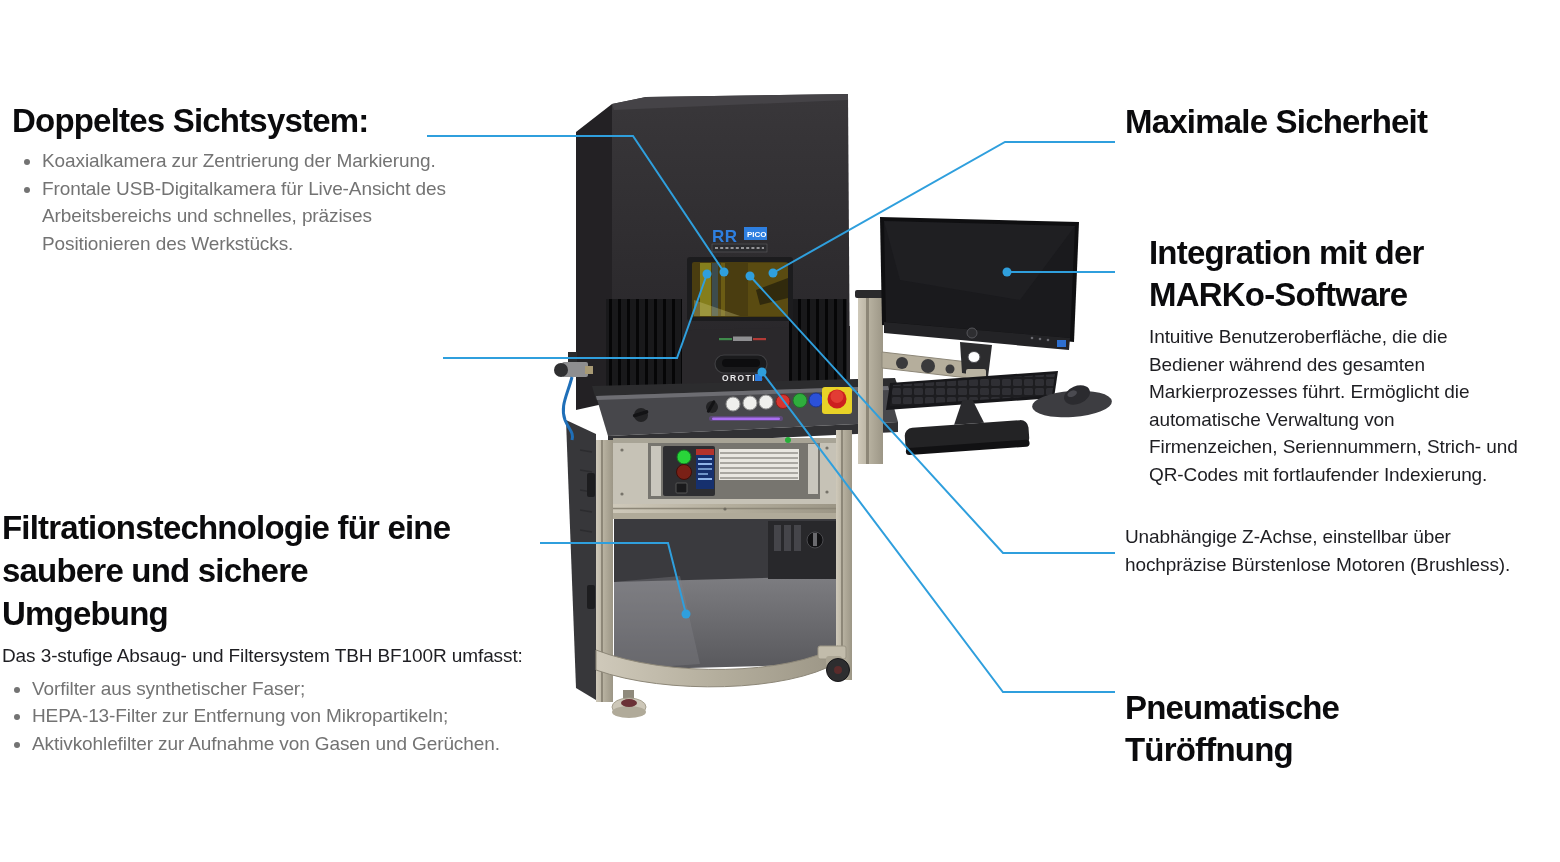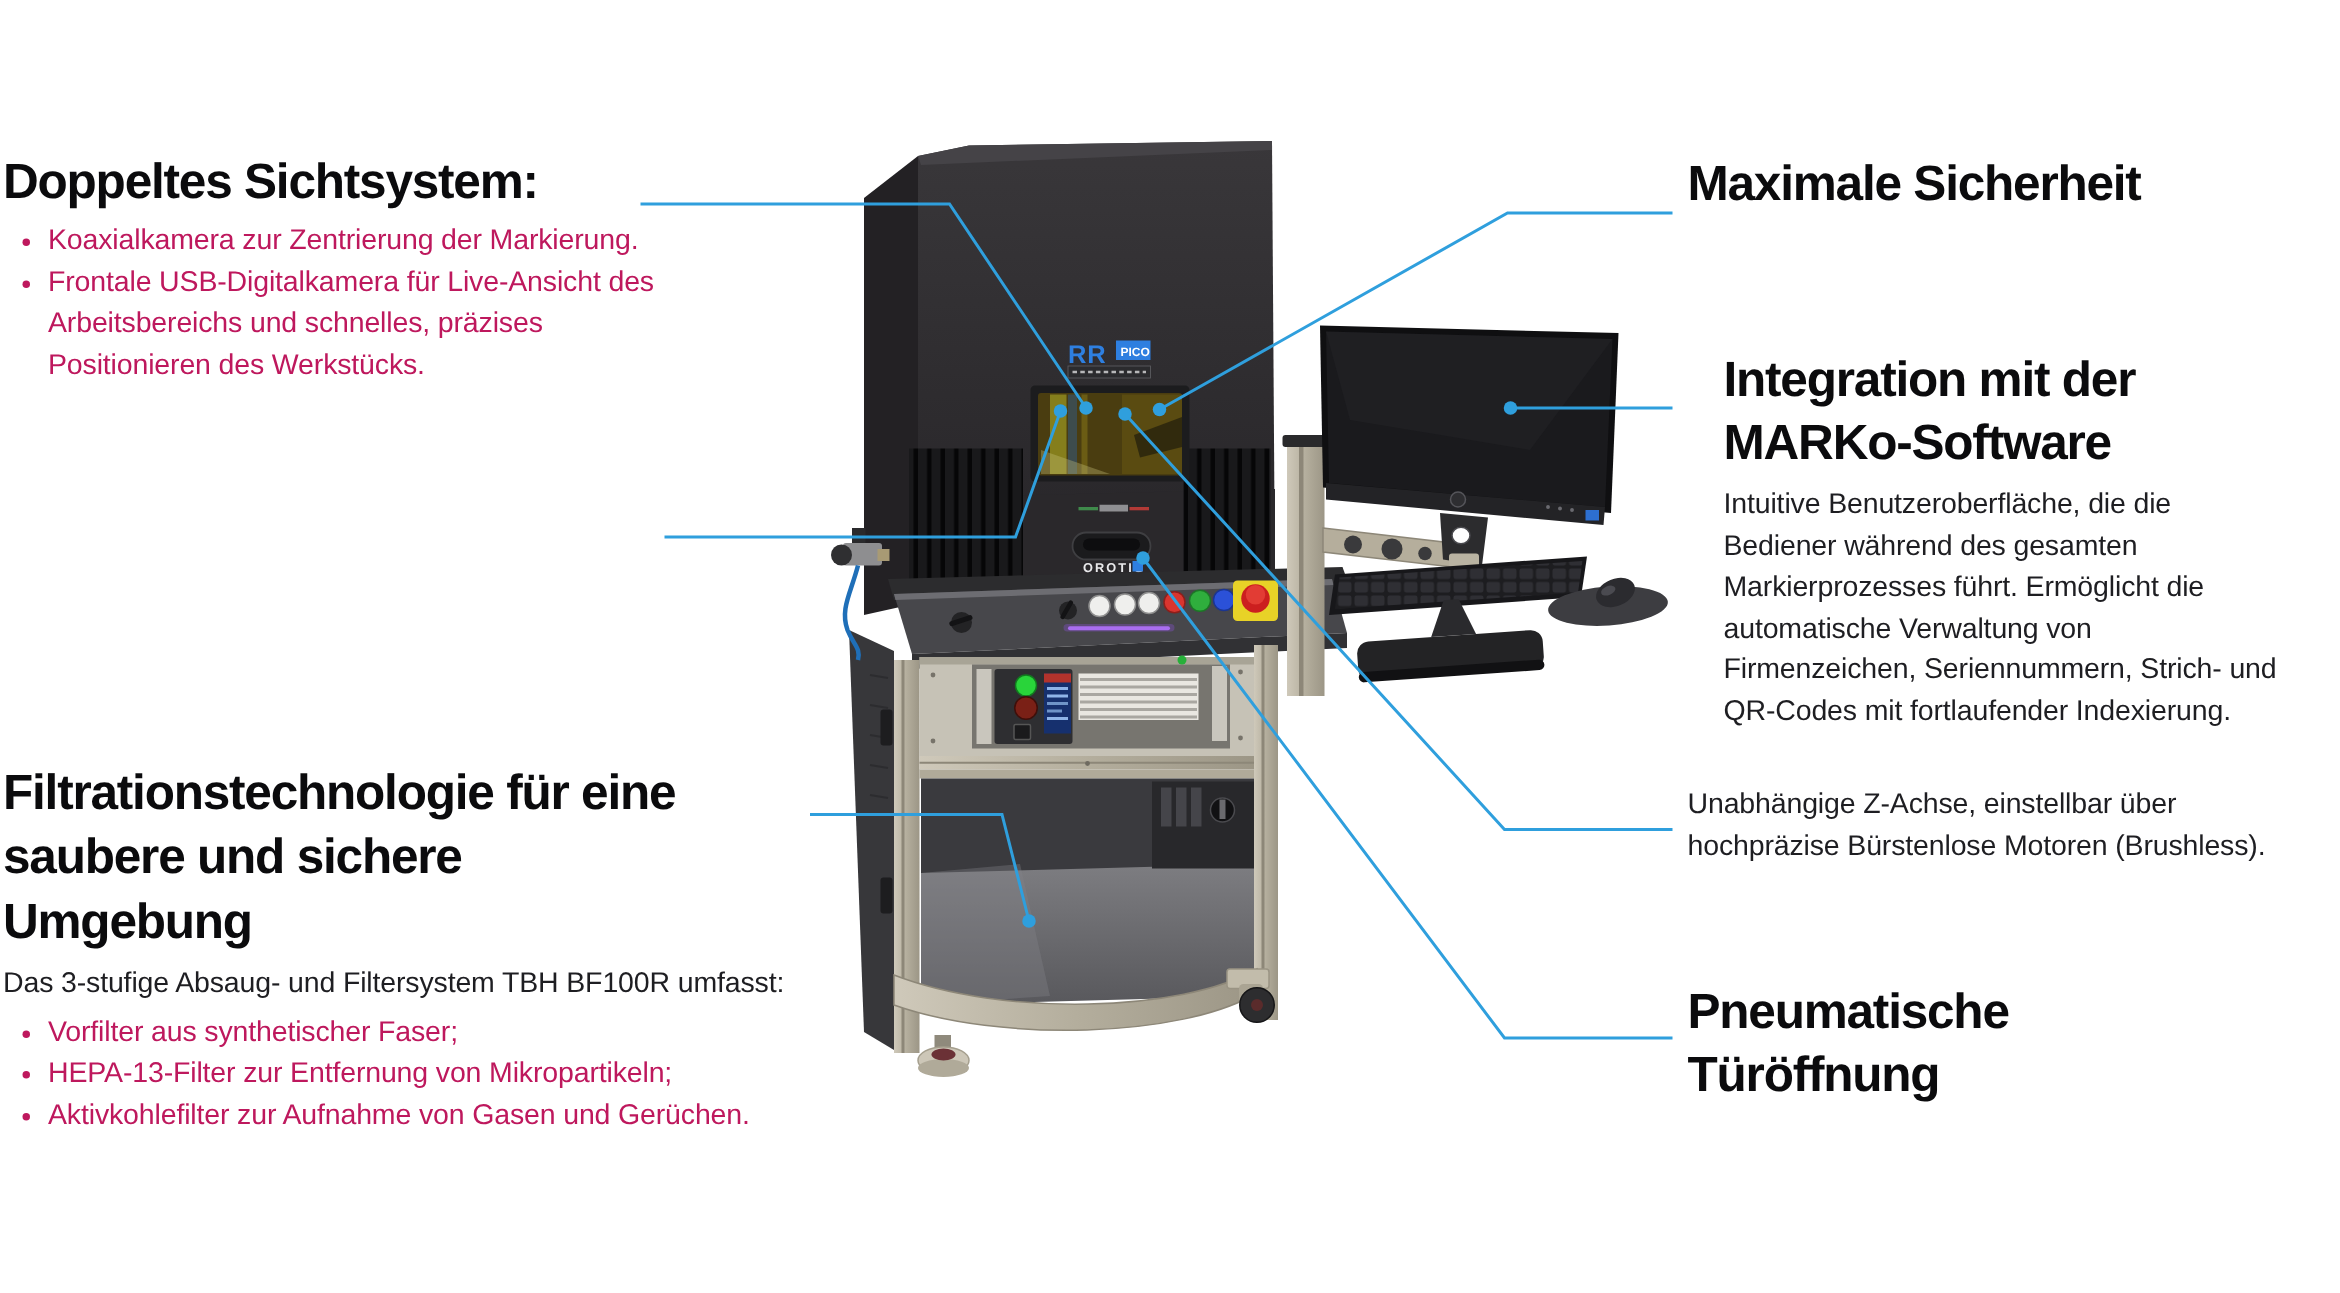--- a/index.html
+++ b/index.html
@@ -8,29 +8,29 @@
   .feature{position:absolute;color:#1c1c1f;}
   .feature h2{
     margin:0;font-size:33px;font-weight:bold;color:#0b0b0d;
     line-height:42px;letter-spacing:-0.8px;white-space:pre-line;
   }
   .feature .body{
     margin:7px 0 0;font-size:19px;line-height:27.5px;letter-spacing:-0.1px;
     white-space:pre-line;color:#1e1e22;
   }
   .feature ul{margin:5px 0 0;padding-left:30px;}
-  .feature li{font-size:19px;line-height:27.5px;letter-spacing:-0.1px;white-space:pre-line;margin:0;color:#be185d;}
-  #b1{left:2px;top:100px;width:520px;}
+  .feature li{font-size:19px;line-height:27.5px;letter-spacing:-0.1px;white-space:pre-line;margin:0;color:#737373;}
+  #b1{left:12px;top:100px;width:520px;}
   #b2{left:2px;top:323px;width:520px;}
   #b3{left:2px;top:506px;width:610px;}
   #b3 h2{line-height:43px;}
   #r1{left:1125px;top:101px;width:420px;}
   #r2{left:1125px;top:232px;width:420px;margin-left:24px;}
   #r3{left:1125px;top:516px;width:430px;}
-  #r4{left:1125px;top:653px;width:420px;}
+  #r4{left:1125px;top:687px;width:420px;}
   svg.scene{position:absolute;left:0;top:0;}
 </style>
 </head>
 <body>
 
 <div class="stage">
 
   <svg class="scene" width="1560" height="862" viewBox="0 0 1560 862" aria-hidden="true">
     <defs>
       <linearGradient id="encl" x1="0" y1="0" x2="0" y2="1">

